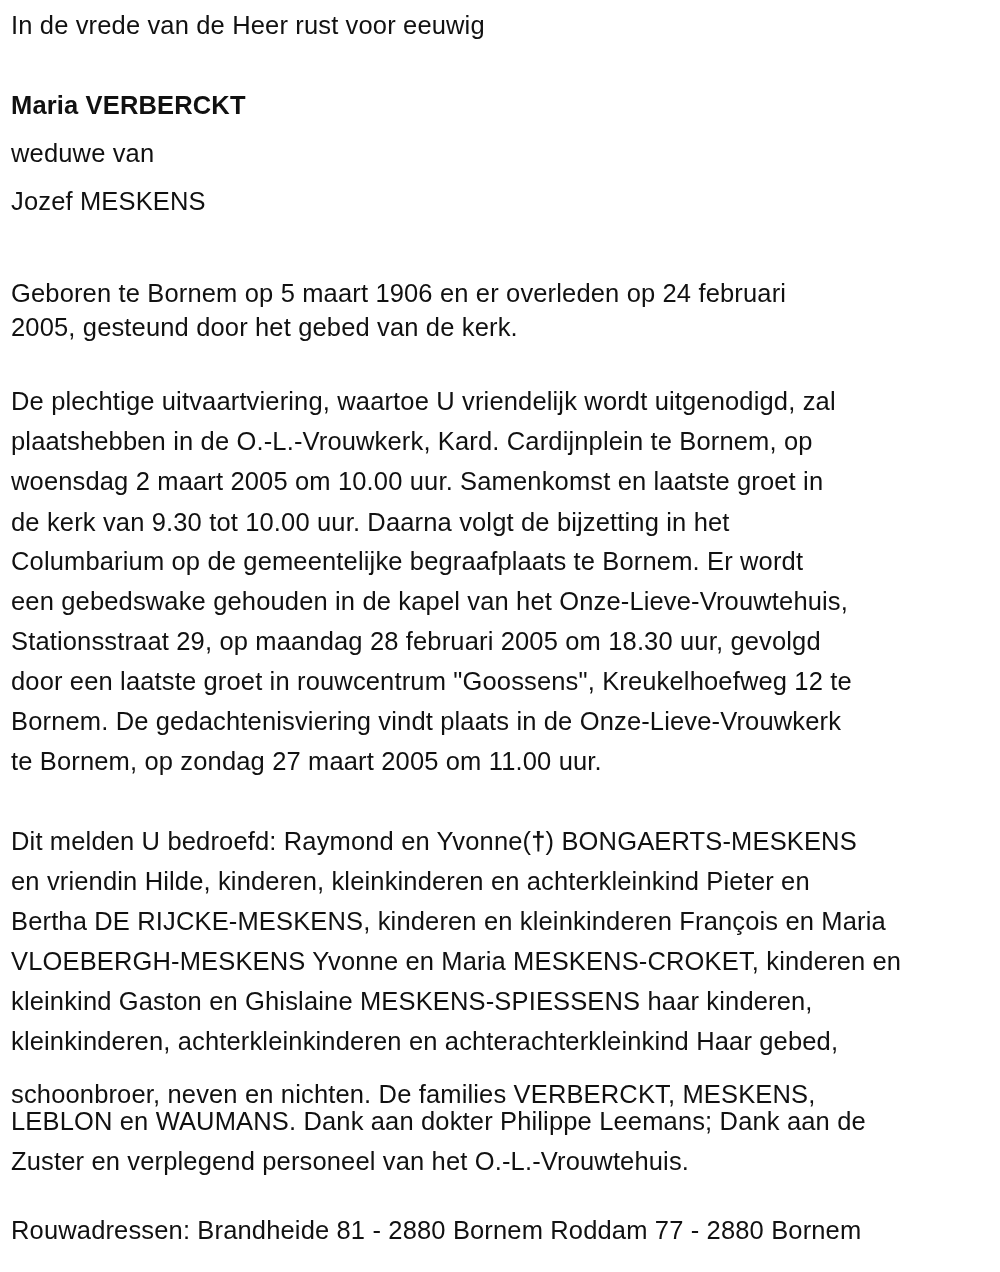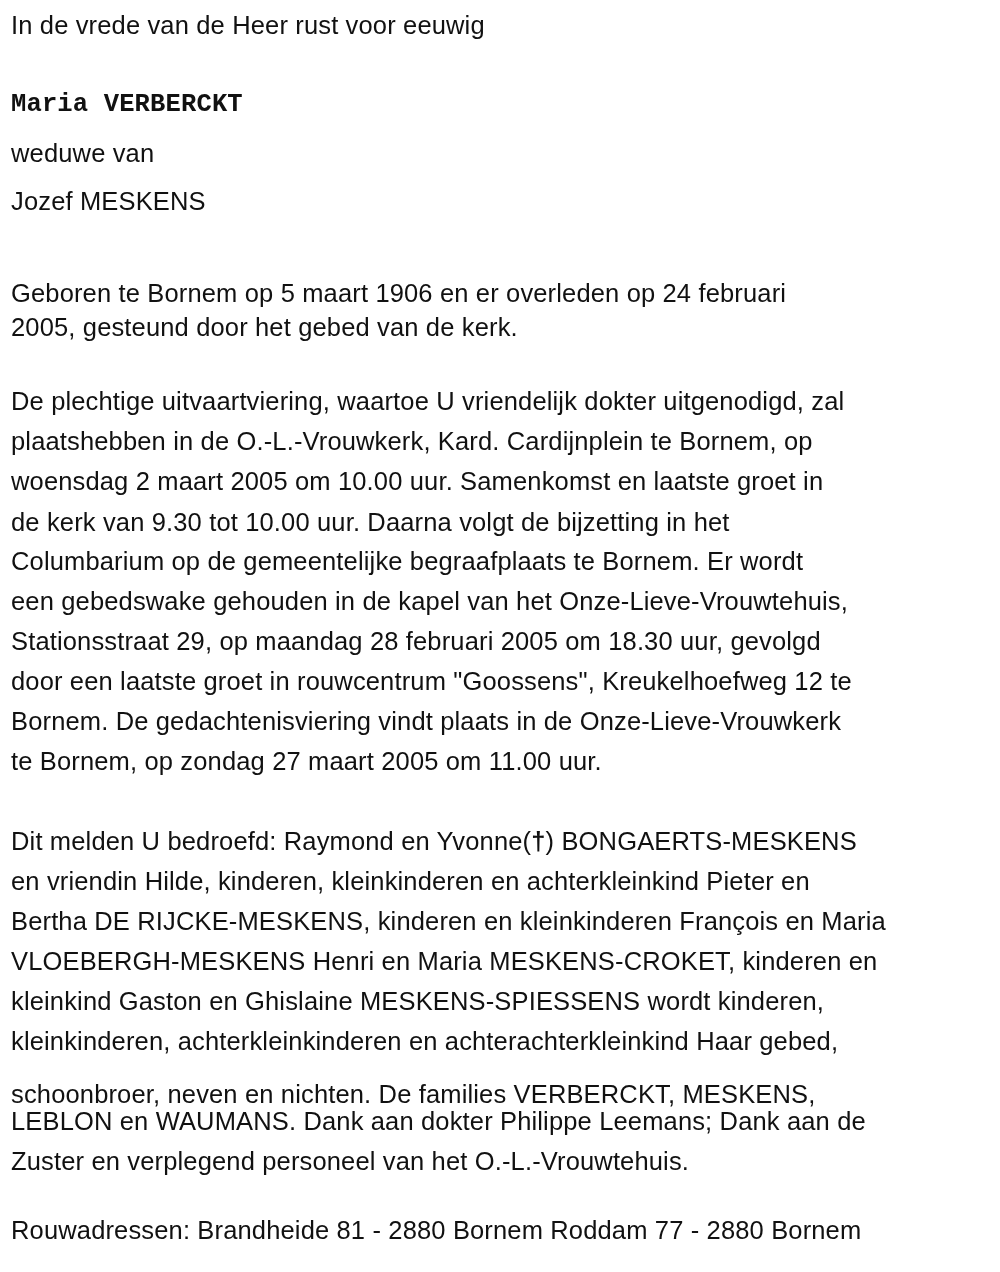--- a/index.html
+++ b/index.html
@@ -25,21 +25,20 @@
     }
     .line {
       position: absolute;
       left: 0;
       white-space: nowrap;
       line-height: 40px;
       height: 40px;
     }
     .bold {
       font-weight: bold;
-      font-family: Liberation Mono, monospace;
     }
     .cross {
       font-weight: bold;
     }
   </style>
 </head>
 <body>
 
 <div class="page">
 
@@ -48,40 +47,40 @@
   <div class="line bold" style="top:85px">Maria VERBERCKT</div>
   <div class="line" style="top:133px">weduwe van</div>
   <div class="line" style="top:181px">Jozef MESKENS</div>
 
   <div>
     <div class="line" style="top:273px">Geboren te Bornem op 5 maart 1906 en er overleden op 24 februari</div>
     <div class="line" style="top:307px">2005, gesteund door het gebed van de kerk.</div>
   </div>
 
   <div>
-    <div class="line" style="top:381px">De plechtige uitvaartviering, waartoe U vriendelijk dokter uitgenodigd, zal</div>
+    <div class="line" style="top:381px">De plechtige uitvaartviering, waartoe U vriendelijk wordt uitgenodigd, zal</div>
     <div class="line" style="top:421px">plaatshebben in de O.-L.-Vrouwkerk, Kard. Cardijnplein te Bornem, op</div>
     <div class="line" style="top:461px">woensdag 2 maart 2005 om 10.00 uur. Samenkomst en laatste groet in</div>
     <div class="line" style="top:502px">de kerk van 9.30 tot 10.00 uur. Daarna volgt de bijzetting in het</div>
     <div class="line" style="top:541px">Columbarium op de gemeentelijke begraafplaats te Bornem. Er wordt</div>
     <div class="line" style="top:581px">een gebedswake gehouden in de kapel van het Onze-Lieve-Vrouwtehuis,</div>
     <div class="line" style="top:621px">Stationsstraat 29, op maandag 28 februari 2005 om 18.30 uur, gevolgd</div>
     <div class="line" style="top:661px">door een laatste groet in rouwcentrum "Goossens", Kreukelhoefweg 12 te</div>
     <div class="line" style="top:701px">Bornem. De gedachtenisviering vindt plaats in de Onze-Lieve-Vrouwkerk</div>
     <div class="line" style="top:741px">te Bornem, op zondag 27 maart 2005 om 11.00 uur.</div>
   </div>
 
   <div>
     <div class="line" style="top:821px">
       <span>Dit melden U bedroefd: Raymond en Yvonne(</span><span class="cross">†</span><span>) BONGAERTS-MESKENS</span>
     </div>
     <div class="line" style="top:861px">en vriendin Hilde, kinderen, kleinkinderen en achterkleinkind Pieter en</div>
     <div class="line" style="top:901px">Bertha DE RIJCKE-MESKENS, kinderen en kleinkinderen François en Maria</div>
-    <div class="line" style="top:941px">VLOEBERGH-MESKENS Henri en Maria MESKENS-CROKET, kinderen en</div>
-    <div class="line" style="top:981px">kleinkind Gaston en Ghislaine MESKENS-SPIESSENS wordt kinderen,</div>
+    <div class="line" style="top:941px">VLOEBERGH-MESKENS Yvonne en Maria MESKENS-CROKET, kinderen en</div>
+    <div class="line" style="top:981px">kleinkind Gaston en Ghislaine MESKENS-SPIESSENS haar kinderen,</div>
     <div class="line" style="top:1021px">kleinkinderen, achterkleinkinderen en achterachterkleinkind Haar gebed,</div>
     <div class="line" style="top:1074px">schoonbroer, neven en nichten. De families VERBERCKT, MESKENS,</div>
     <div class="line" style="top:1101px">LEBLON en WAUMANS. Dank aan dokter Philippe Leemans; Dank aan de</div>
     <div class="line" style="top:1141px">Zuster en verplegend personeel van het O.-L.-Vrouwtehuis.</div>
   </div>
 
   <div class="line" style="top:1210px">Rouwadressen: Brandheide 81 - 2880 Bornem Roddam 77 - 2880 Bornem</div>
 
 </div>
 

